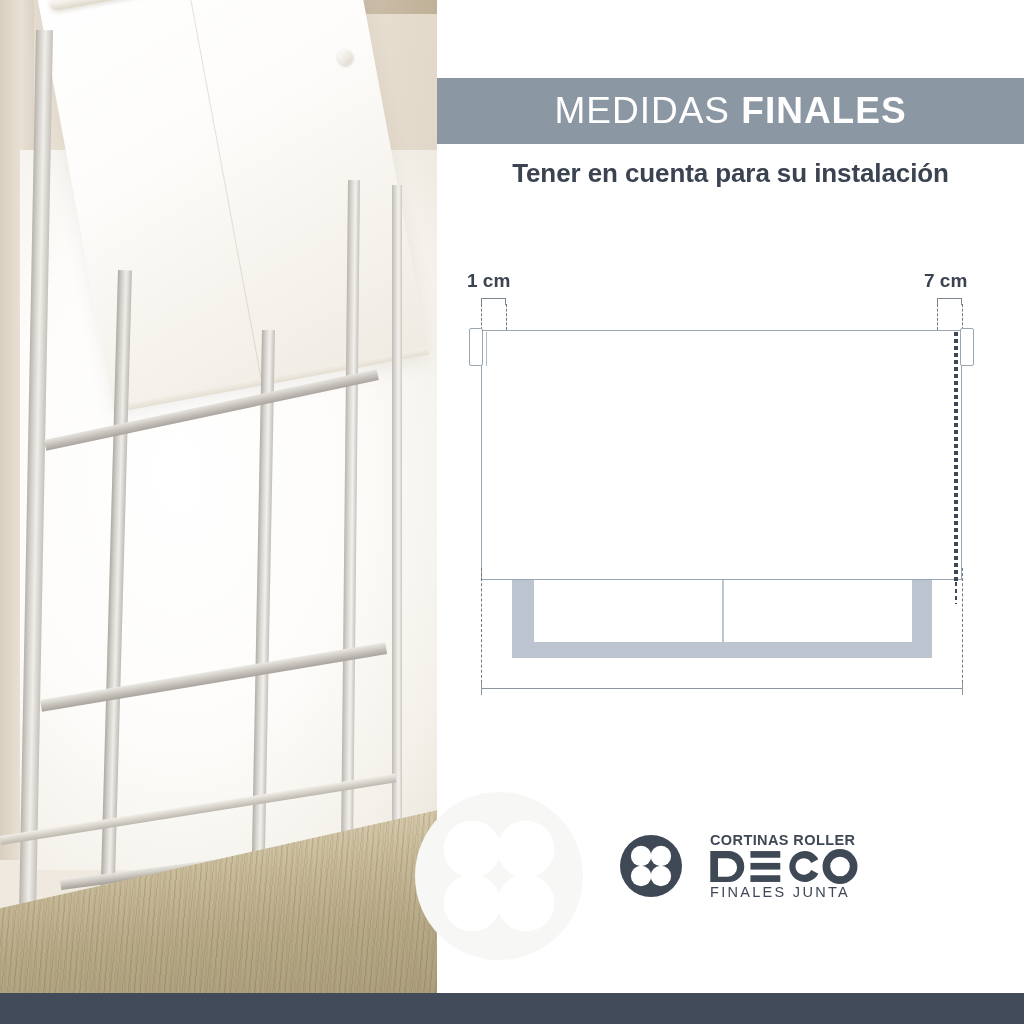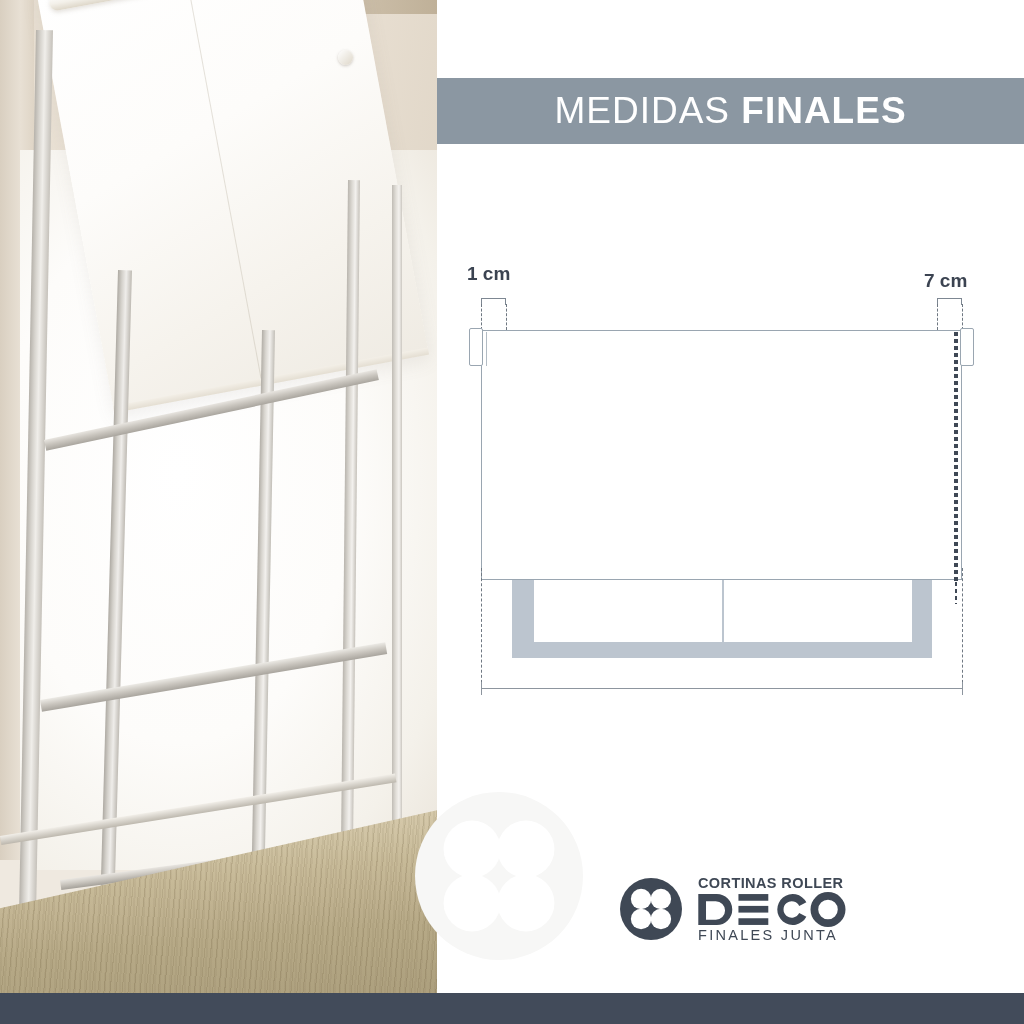--- a/index.html
+++ b/index.html
@@ -179,21 +179,21 @@
     font-size:18.5px; font-weight:400; line-height:1.33;
   }
 
   
   .diagram { position:absolute; left:0; top:262px; width:587px; height:470px; }
 
   .dim-label {
     position:absolute; color:#3b4351; font-size:19px; font-weight:700;
     white-space:nowrap;
   }
-  .lbl-1cm { left:30px; top:1px; }
+  .lbl-1cm { left:30px; top:8px; }
   .lbl-2cm { left:487px; top:8px; }
 
   
   .mini-bracket {
     position:absolute; top:36px; width:25px; height:7px;
     border:1px solid #7d8792; border-bottom:none;
   }
   .mini-bracket.left  { left:44px; }
   .mini-bracket.right { left:500px; }
 
@@ -264,22 +264,22 @@
   .dimtick.r { left:525px; }
 
   
   .caption {
     position:absolute; left:20px; top:738px; width:547px;
     text-align:center; color:#5a6270; font-size:19px; font-weight:400;
   }
 
   
   .logo {
-    position:absolute; left:183px; top:872px; width:222px; height:74px;
-    display:flex; align-items:center; gap:16px;
+    position:absolute; left:183px; top:829px; width:222px; height:74px;
+    display:flex; align-items:center; gap:28px;
   }
   .logo-mark { width:62px; height:62px; flex:0 0 62px; }
   .logo-text { display:flex; flex-direction:column; line-height:1; }
   .logo-top {
     font-size:14.5px; font-weight:700; color:#3f4855; letter-spacing:.4px;
   }
   .logo-mid {
     font-size:0; height:35px; margin:1px 0 1px 0;
   }
   .logo-bottom {
@@ -334,20 +334,21 @@
       </g>
     </svg>
 
     <div class="header-band">
       <div class="header-title">
         <span class="ht-light">MEDIDAS</span>
         <span class="ht-bold">FINALES</span>
       </div>
     </div>
 
+    <div class="subtitle">Tener en cuenta para su instalación</div>
 
 
     <div class="diagram">
 
       <div class="dim-label lbl-1cm">1 cm</div>
       <div class="dim-label lbl-2cm">7 cm</div>
 
       <div class="mini-bracket left"></div>
       <div class="mini-bracket right"></div>
 

